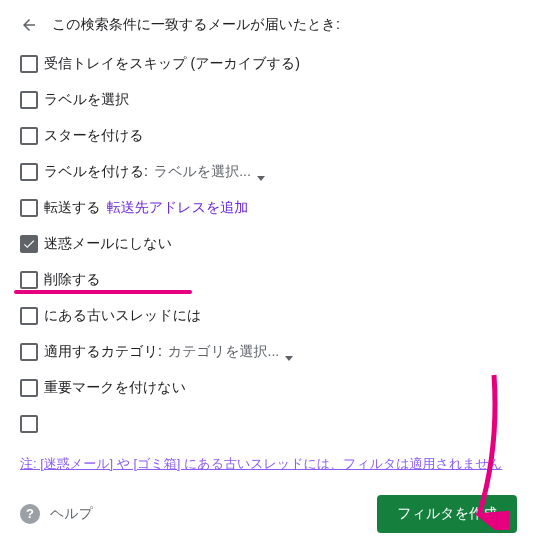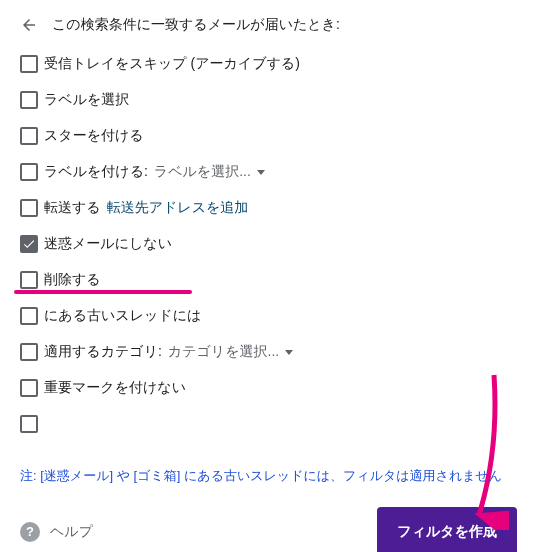--- a/index.html
+++ b/index.html
@@ -40,48 +40,49 @@
     justify-content: center;
     cursor: pointer;
   }
   .cb.checked {
     background: #5f6368;
     border-color: #5f6368;
   }
   .cb.checked svg { display: block; }
   .cb svg { display: none; }
   .opt-label { color: #202124; }
-  .link-text { color: #0c4a6e; cursor: pointer; }
+  .link-text { color: #6d28d9; cursor: pointer; }
   .select-trigger {
     color: #5f6368;
     display: inline-flex;
-    align-items: center;
+    align-items: flex-end;
     gap: 6px;
     cursor: pointer;
   }
   .caret {
     width: 0; height: 0;
     border-left: 4px solid transparent;
     border-right: 4px solid transparent;
     border-top: 5px solid #5f6368;
   }
   .underline-annot {
     position: absolute;
     left: 14px;
     top: 290px;
     width: 178px;
     height: 4px;
     background: #e6007e;
     border-radius: 2px;
   }
   .note {
-    margin-top: 24px;
+    margin-top: 12px;
     font-size: 13px;
-    color: #1d4ed8;
+    color: #8b5cf6;
     line-height: 1.6;
+    text-decoration: underline;
   }
   .footer {
     display: flex;
     justify-content: space-between;
     align-items: center;
     margin-top: 20px;
   }
   .help {
     display: flex;
     align-items: center;
@@ -94,28 +95,27 @@
     border-radius: 50%;
     background: #9aa0a6;
     color: #fff;
     display: flex;
     align-items: center;
     justify-content: center;
     font-size: 13px;
     font-weight: bold;
   }
   .btn-primary {
-    background: #4c1d95;
+    background: #15803d;
     color: #fff;
     border: none;
     border-radius: 4px;
-    padding: 16px 20px;
+    padding: 10px 20px;
     font-size: 14px;
     cursor: pointer;
-    font-weight: bold;
   }
   .arrow-annot {
     position: absolute;
     right: 28px;
     top: 370px;
     pointer-events: none;
   }
 </style>
 </head>
 <body>

